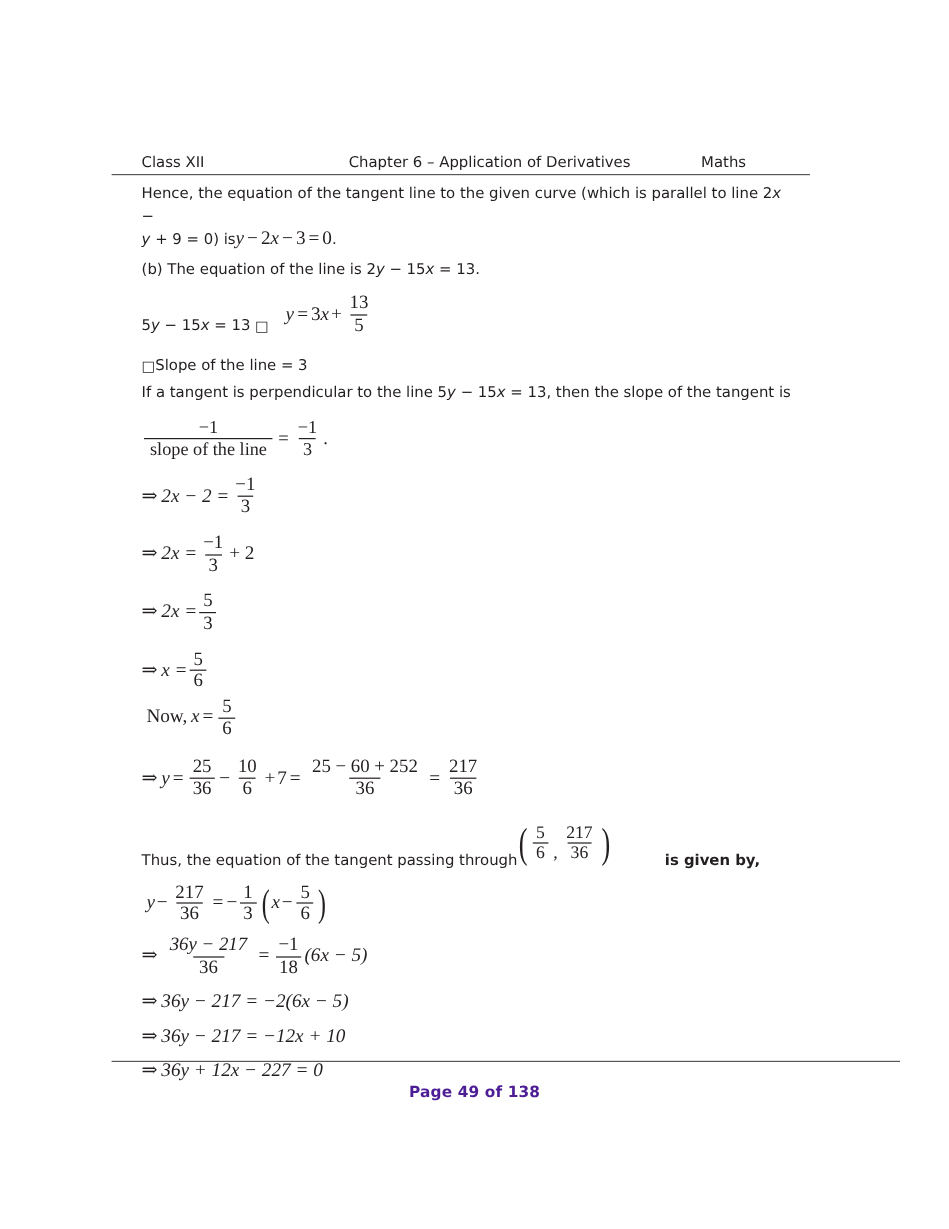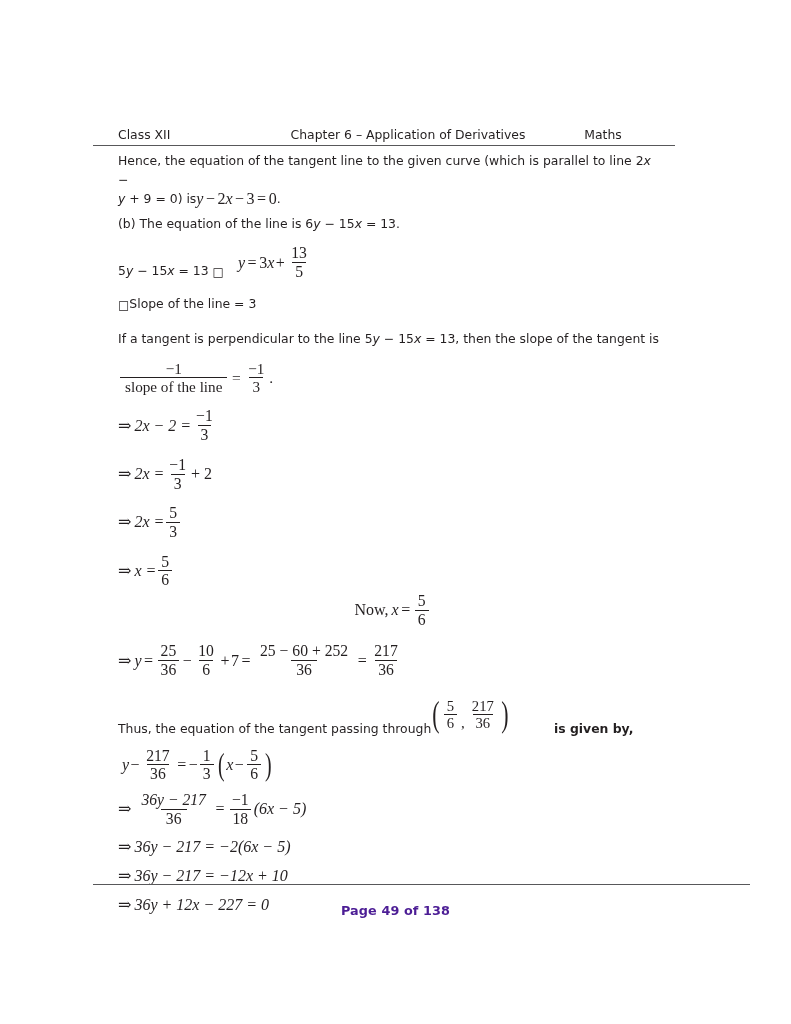--- a/index.html
+++ b/index.html
@@ -165,41 +165,41 @@
           <span class="op">−</span>
           <span>2</span>
           <i class="v">x</i>
           <span class="op">−</span>
           <span>3</span>
           <span class="op">=</span>
           <span>0</span>
         </span><span>.</span>
     </p>
 
-    <p class="para" style="margin-top:6px;"><span>(b) The equation of the line is 6</span><i>y</i><span> − 15</span><i>x</i><span> = 13.</span></p>
+    <p class="para" style="margin-top:6px;"><span>(b) The equation of the line is 2</span><i>y</i><span> − 15</span><i>x</i><span> = 13.</span></p>
 
     <div style="position:relative; height:46px; margin-top:8px;">
       <span class="para" style="position:absolute; left:0; top:21px;"><span>5</span><i>y</i><span> − 15</span><i>x</i><span> = 13 </span><span class="mbox">□</span></span>
       <span class="math" style="position:absolute; left:120px; top:4px;">
           <i class="v">y</i>
           <span class="op">=</span>
           <span>3</span>
           <i class="v">x</i>
           <span class="opn">+</span>
           <span class="frac">
             <span class="num">13</span>
             <span class="den">5</span>
           </span>
         </span>
     </div>
 
 
     <p class="para" style="margin-top:8px;"><span class="mbox">□</span><span>Slope of the line = 3</span></p>
 
-    <p class="para" style="margin-top:16px;"><span>If a tangent is perpendicular to the line 5</span><i>y</i><span> − 15</span><i>x</i><span> = 13, then the slope of the tangent is</span></p>
+    <p class="para" style="margin-top:4px;"><span>If a tangent is perpendicular to the line 5</span><i>y</i><span> − 15</span><i>x</i><span> = 13, then the slope of the tangent is</span></p>
 
     <div style="margin-top:12px;">
       <span class="math" style="font-size:15.5px;">
           <span class="frac wide">
             <span class="num">−1</span>
             <span class="den">slope of the line</span>
           </span>
           <span class="op">=</span>
           <span class="frac">
             <span class="num">−1</span>
@@ -247,21 +247,21 @@
       <span class="math">
           <span class="arrow">⇒</span>
           <i class="v">x =</i>
           <span class="frac">
             <span class="num">5</span>
             <span class="den">6</span>
           </span>
         </span>
     </div>
 
-    <div class="eqline lead" style="margin-top:0;text-align:center;">
+    <div class="eqline lead" style="margin-top:0;">
       <span class="math">
           <span>Now,</span>
           <i class="v" style="padding-left:3px;">x</i>
           <span class="op">=</span>
           <span class="frac">
             <span class="num">5</span>
             <span class="den">6</span>
           </span>
         </span>
     </div>

